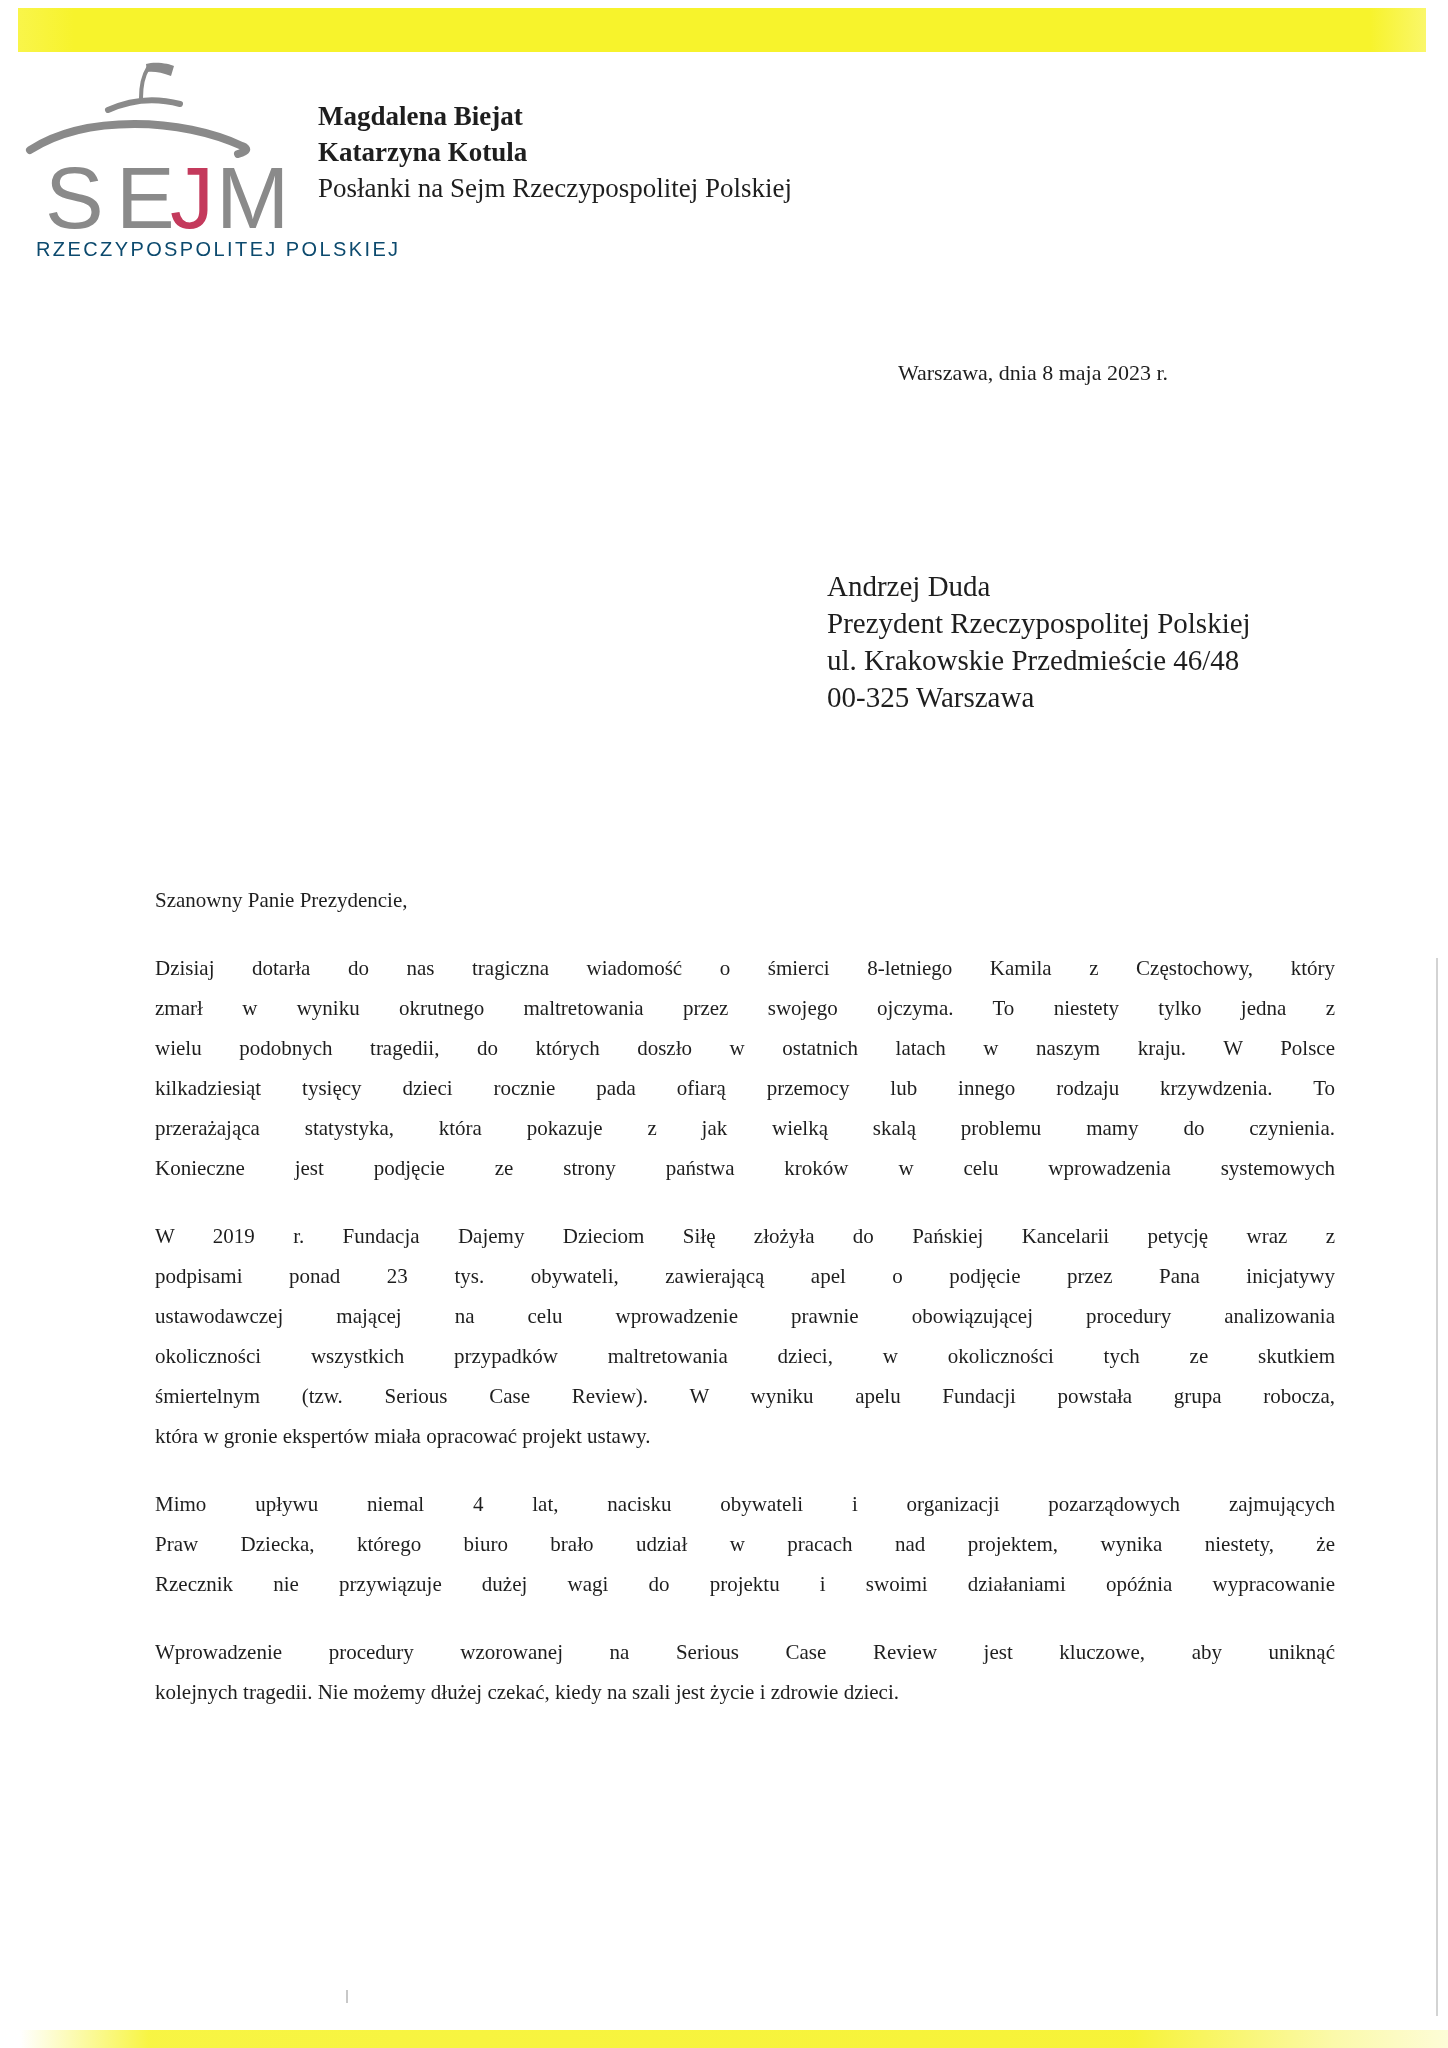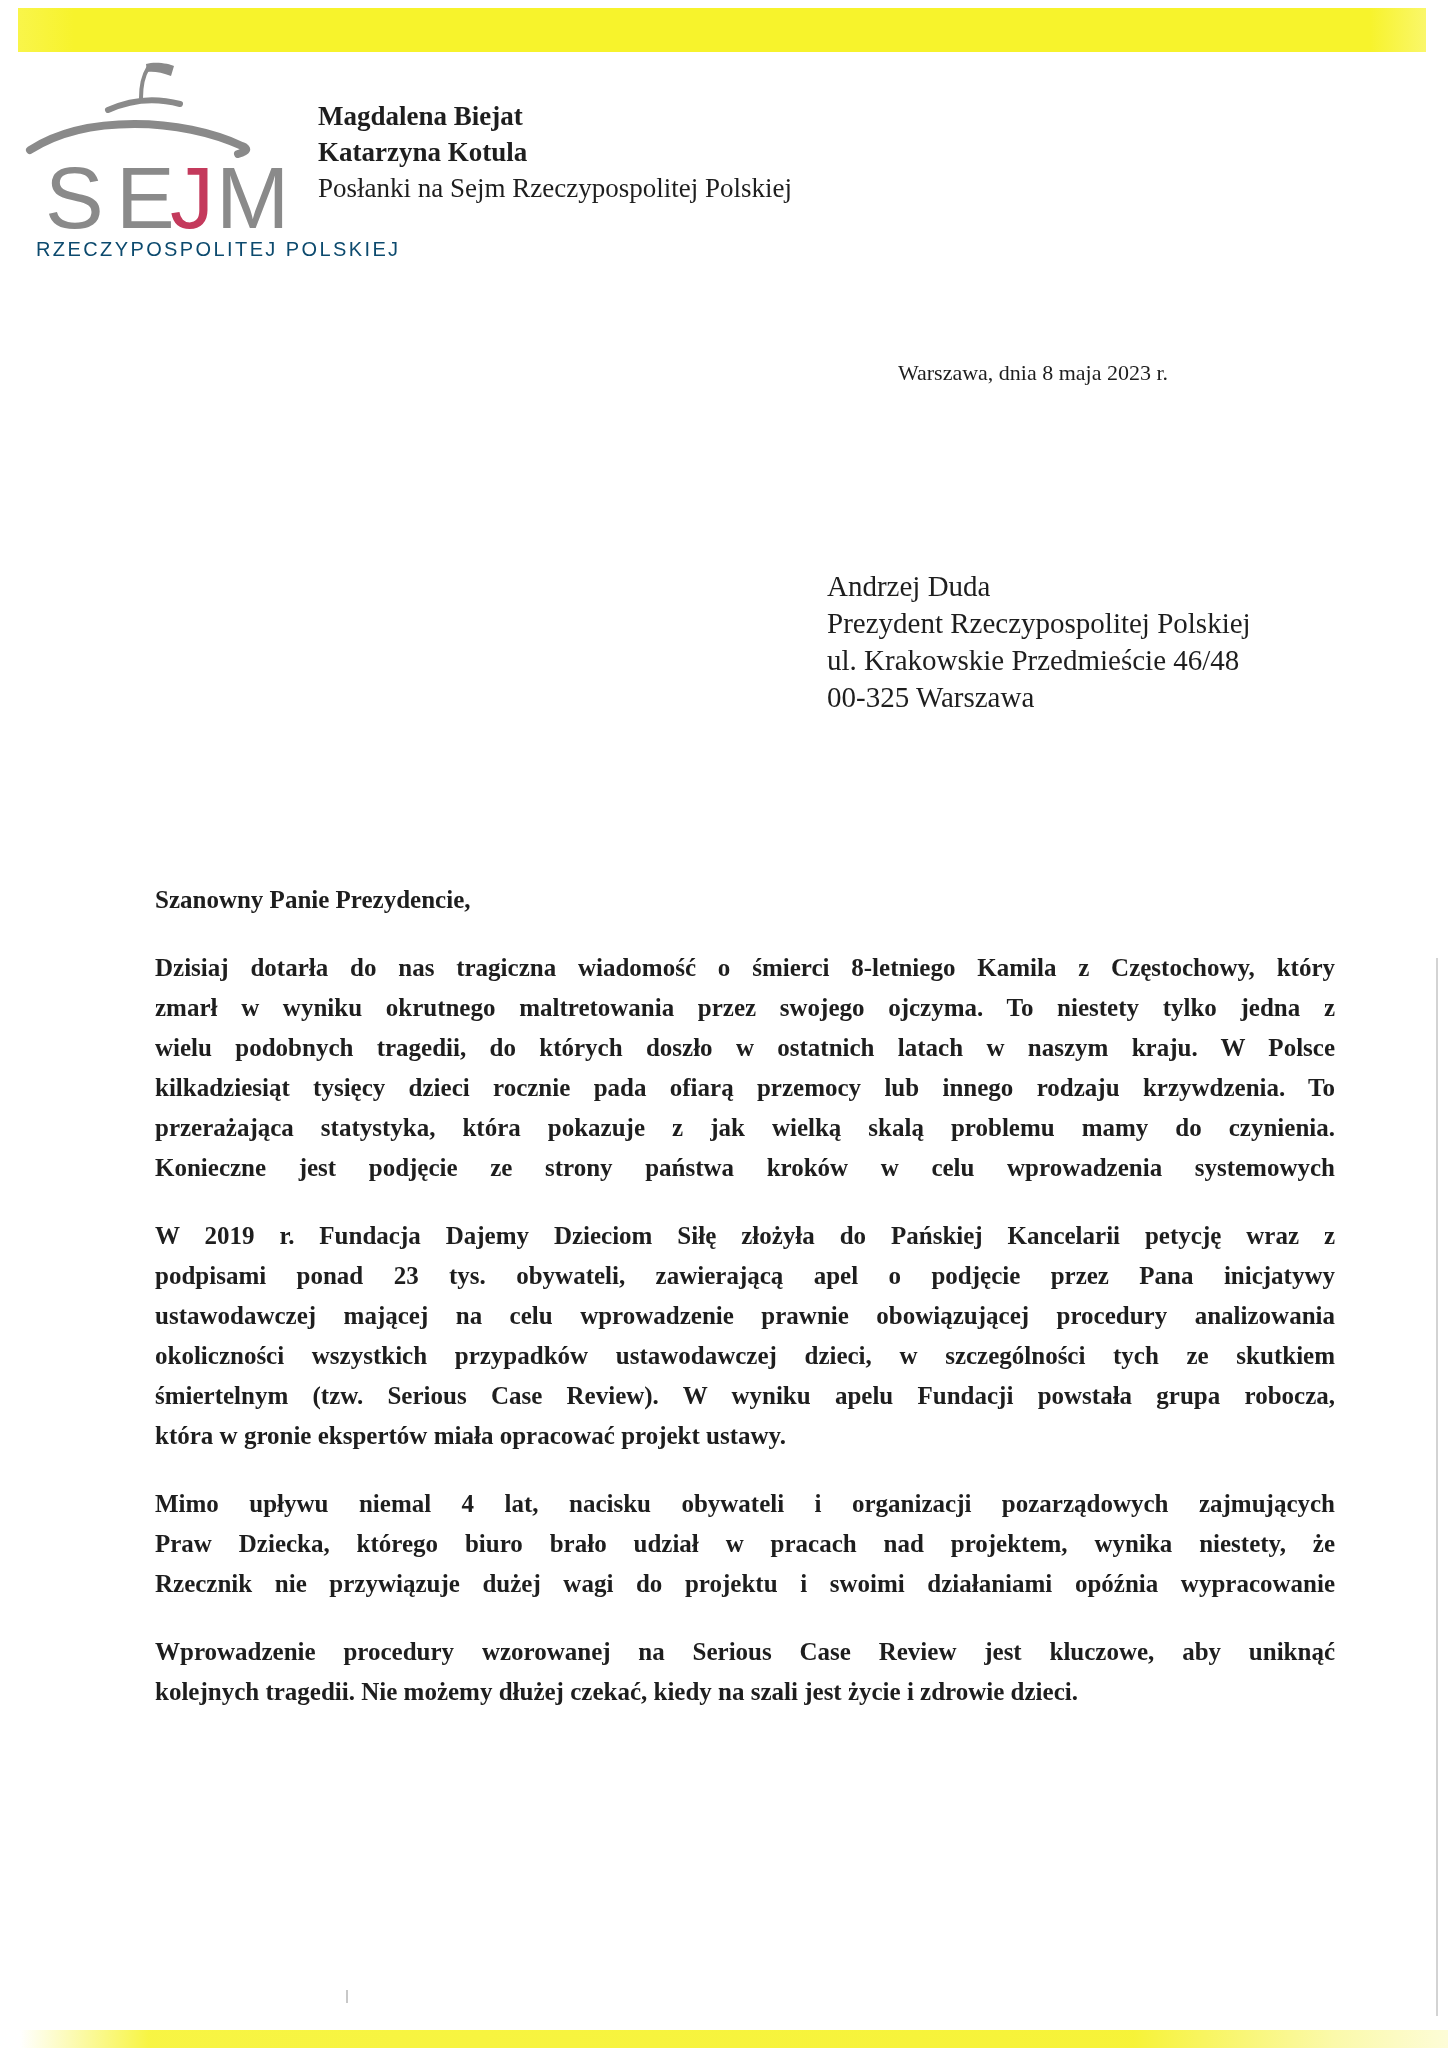--- a/index.html
+++ b/index.html
@@ -38,21 +38,21 @@
     white-space:nowrap;
   }
   
   #sender{position:absolute;left:318px;top:98px;font-size:27px;line-height:36px;}
   .sender-name{font-weight:bold;}
   
   #dateline{position:absolute;left:898px;top:360px;font-size:22px;white-space:nowrap;}
   
   #recipient{position:absolute;left:827px;top:568px;font-size:29px;line-height:37px;}
   
-  #letter-body{position:absolute;left:155px;top:880px;width:1180px;font-size:25px;font-weight:bold;}
+  #letter-body{position:absolute;left:155px;top:880px;width:1180px;font-size:21px;}
   #salutation{height:40px;line-height:40px;}
   .para{margin-top:28px;}
   .line{
     height:40px;line-height:40px;
     text-align:justify;text-align-last:justify;
     white-space:normal;overflow:hidden;
   }
   .line.last{text-align-last:left;}
   
   #edge-line{
@@ -108,21 +108,21 @@
         <div class="line">zmarł w wyniku okrutnego maltretowania przez swojego ojczyma. To niestety tylko jedna z</div>
         <div class="line">wielu podobnych tragedii, do których doszło w ostatnich latach w naszym kraju. W Polsce</div>
         <div class="line">kilkadziesiąt tysięcy dzieci rocznie pada ofiarą przemocy lub innego rodzaju krzywdzenia. To</div>
         <div class="line">przerażająca statystyka, która pokazuje z jak wielką skalą problemu mamy do czynienia.</div>
         <div class="line">Konieczne jest podjęcie ze strony państwa kroków w celu wprowadzenia systemowych</div>
       </div>
       <div class="para">
         <div class="line">W 2019 r. Fundacja Dajemy Dzieciom Siłę złożyła do Pańskiej Kancelarii petycję wraz z</div>
         <div class="line">podpisami ponad 23 tys. obywateli, zawierającą apel o podjęcie przez Pana inicjatywy</div>
         <div class="line">ustawodawczej mającej na celu wprowadzenie prawnie obowiązującej procedury analizowania</div>
-        <div class="line">okoliczności wszystkich przypadków ustawodawczej dzieci, w szczególności tych ze skutkiem</div>
+        <div class="line">okoliczności wszystkich przypadków maltretowania dzieci, w okoliczności tych ze skutkiem</div>
         <div class="line">śmiertelnym (tzw. Serious Case Review). W wyniku apelu Fundacji powstała grupa robocza,</div>
         <div class="line last">która w gronie ekspertów miała opracować projekt ustawy.</div>
       </div>
       <div class="para">
         <div class="line">Mimo upływu niemal 4 lat, nacisku obywateli i organizacji pozarządowych zajmujących</div>
         <div class="line">Praw Dziecka, którego biuro brało udział w pracach nad projektem, wynika niestety, że</div>
         <div class="line">Rzecznik nie przywiązuje dużej wagi do projektu i swoimi działaniami opóźnia wypracowanie</div>
       </div>
       <div class="para">
         <div class="line">Wprowadzenie procedury wzorowanej na Serious Case Review jest kluczowe, aby uniknąć</div>

